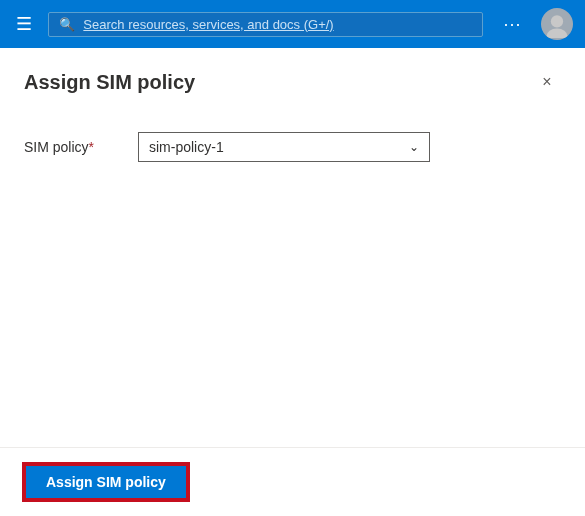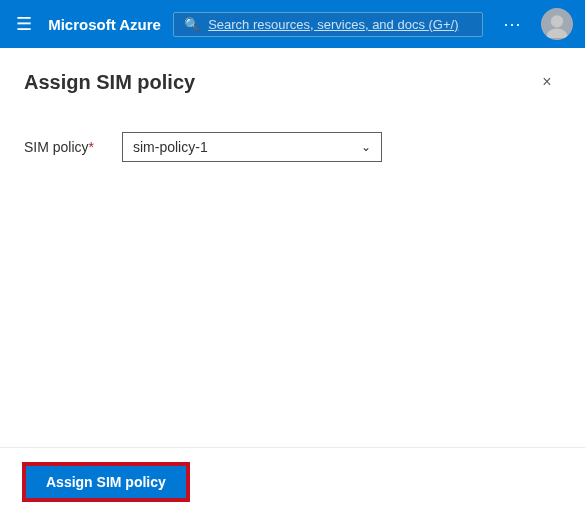--- a/index.html
+++ b/index.html
@@ -124,42 +124,42 @@
 
     
     .panel-body {
       flex: 1;
       padding: 20px 24px;
     }
 
     .form-row {
       display: flex;
       align-items: center;
-      gap: 8px;
+      gap: 24px;
       margin-bottom: 20px;
     }
 
     .form-label {
       font-size: 14px;
       color: #323130;
       min-width: 90px;
       white-space: nowrap;
     }
 
     .form-label .required {
       color: #a4262c;
     }
 
     .form-select {
       display: flex;
       align-items: center;
       justify-content: space-between;
       border: 1px solid #605e5c;
       padding: 6px 10px;
-      width: 260px;
+      width: 292px;
       cursor: pointer;
       background: white;
       font-size: 14px;
       color: #323130;
     }
 
     .select-value {
       color: #323130;
       font-size: 14px;
     }
@@ -199,21 +199,20 @@
       font-size: 14px;
       cursor: pointer;
       white-space: nowrap;
     }
   </style>
 </head>
 <body>
 
 <div class="nav-bar">
   <span class="nav-hamburger">☰</span>
-  <span class="nav-logo">Microsoft Azure</span>
   <div class="nav-search">
     <span class="nav-search-icon">🔍</span>
     <span class="nav-search-placeholder">Search resources, services, and docs (G+/)</span>
   </div>
   <span class="nav-ellipsis">···</span>
   <div class="nav-avatar">
     <svg viewBox="0 0 32 32" xmlns="http://www.w3.org/2000/svg">
       <circle cx="16" cy="13" r="7" fill="#c8c8c8"></circle>
       <ellipse cx="16" cy="30" rx="12" ry="9" fill="#c8c8c8"></ellipse>
     </svg>

